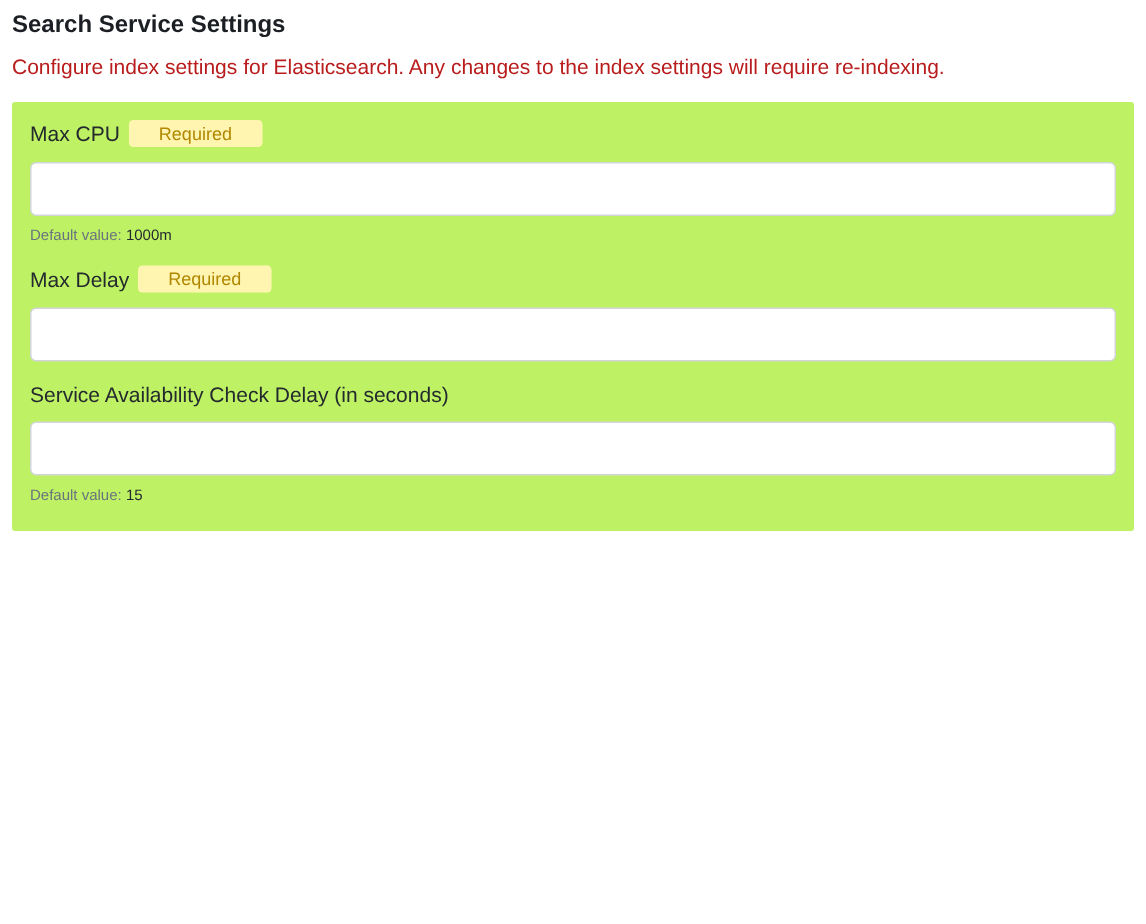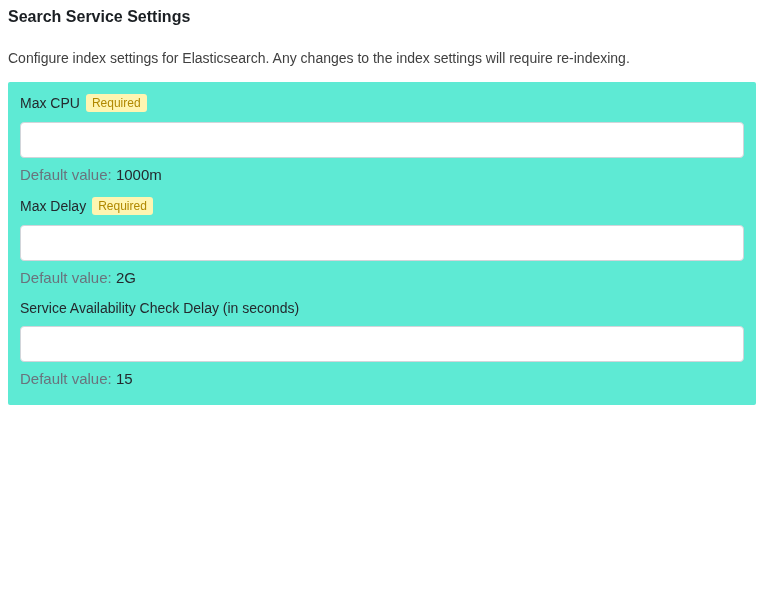--- a/index.html
+++ b/index.html
@@ -12,29 +12,29 @@
       font-size: 14px;
       color: #24292e;
       background: #fff;
       width: 764px;
       padding: 8px;
     }
     .section-title {
       font-size: 16px;
       font-weight: 600;
       color: #1b1f23;
-      margin-bottom: 24px;
+      margin-bottom: 10px;
     }
     .section-description {
       font-size: 14px;
-      color: #404040;
+      color: #b91c1c;
       margin-bottom: 16px;
     }
     .form-panel {
-      background: #5eead4;
+      background: #bef264;
       padding: 12px 12px 4px 12px;
       border-radius: 2px;
     }
     .form-field {
       margin-bottom: 14px;
     }
     .field-label-row {
       display: flex;
       align-items: center;
       gap: 6px;
@@ -42,37 +42,37 @@
     }
     .field-label {
       font-size: 14px;
       color: #24292e;
     }
     .required-badge {
       display: inline-block;
       font-size: 12px;
       font-weight: 500;
       line-height: 1;
-      padding: 3px 6px;
+      padding: 3px 20px;
       border-radius: 3px;
       background: #fff5b1;
       color: #b08800;
     }
     .text-input {
       width: 100%;
       height: 36px;
       padding: 6px 10px;
       font-size: 14px;
       color: #24292e;
       background: #fff;
       border: 1px solid #d1d5da;
       border-radius: 4px;
     }
     .default-hint {
-      font-size: 15px;
+      font-size: 10px;
       color: #6a737d;
       margin-top: 8px;
     }
     .default-value {
       color: #24292e;
     }
   </style>
 </head>
 <body>
 
@@ -91,23 +91,20 @@
       <span>Default value: </span><span class="default-value">1000m</span>
     </div>
   </div>
 
   <div class="form-field">
     <div class="field-label-row">
       <span class="field-label">Max Delay</span>
       <span class="required-badge">Required</span>
     </div>
     <input type="text" class="text-input" value="" style="">
-    <div class="default-hint">
-      <span>Default value: </span><span class="default-value">2G</span>
-    </div>
   </div>
 
 
 
   <div class="form-field">
     <div class="field-label-row">
       <span class="field-label">Service Availability Check Delay (in seconds)</span>
     </div>
     <input type="text" class="text-input" value="" style="">
     <div class="default-hint">

